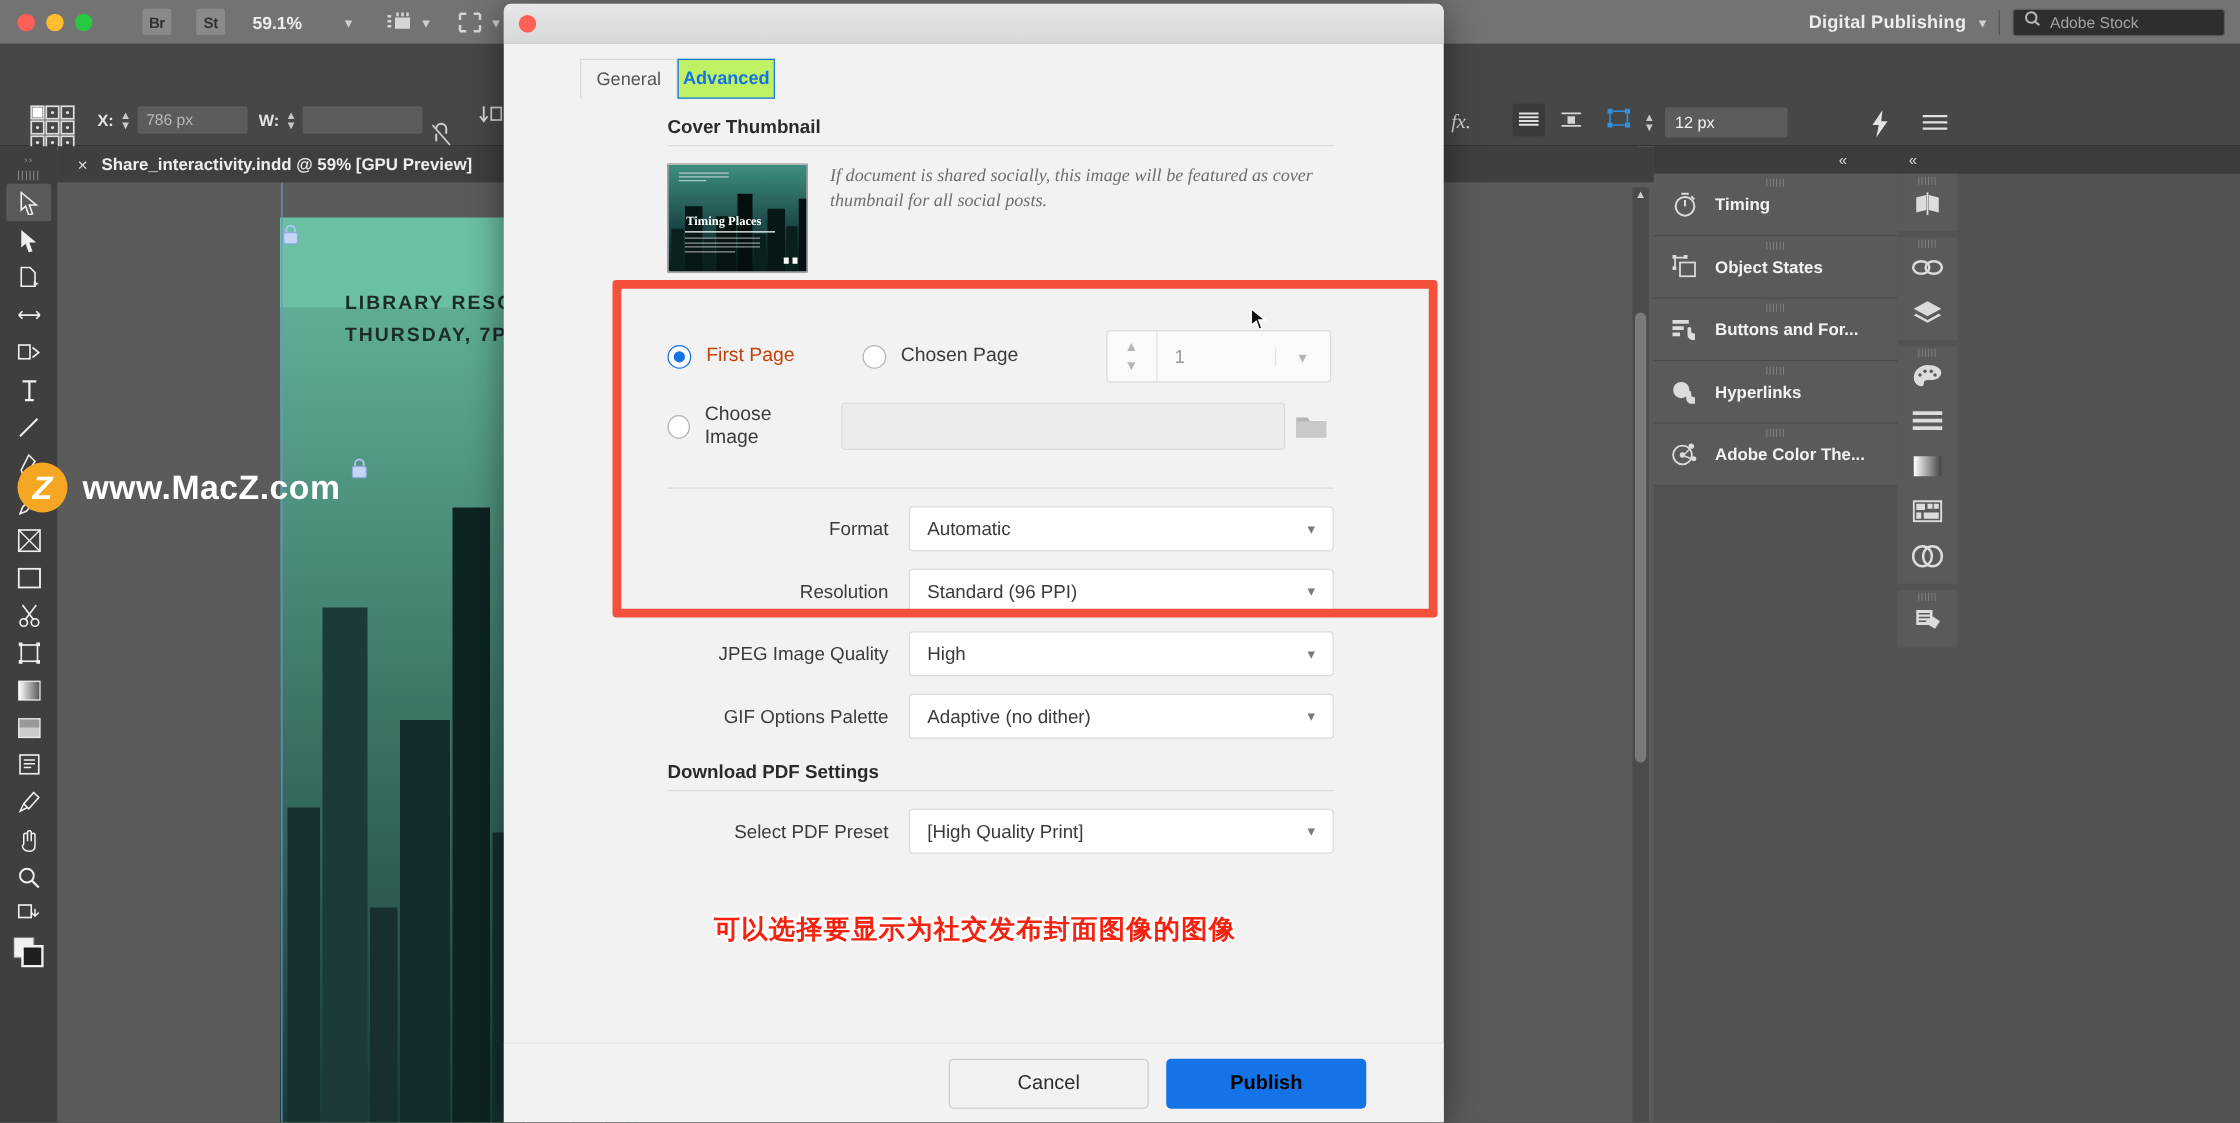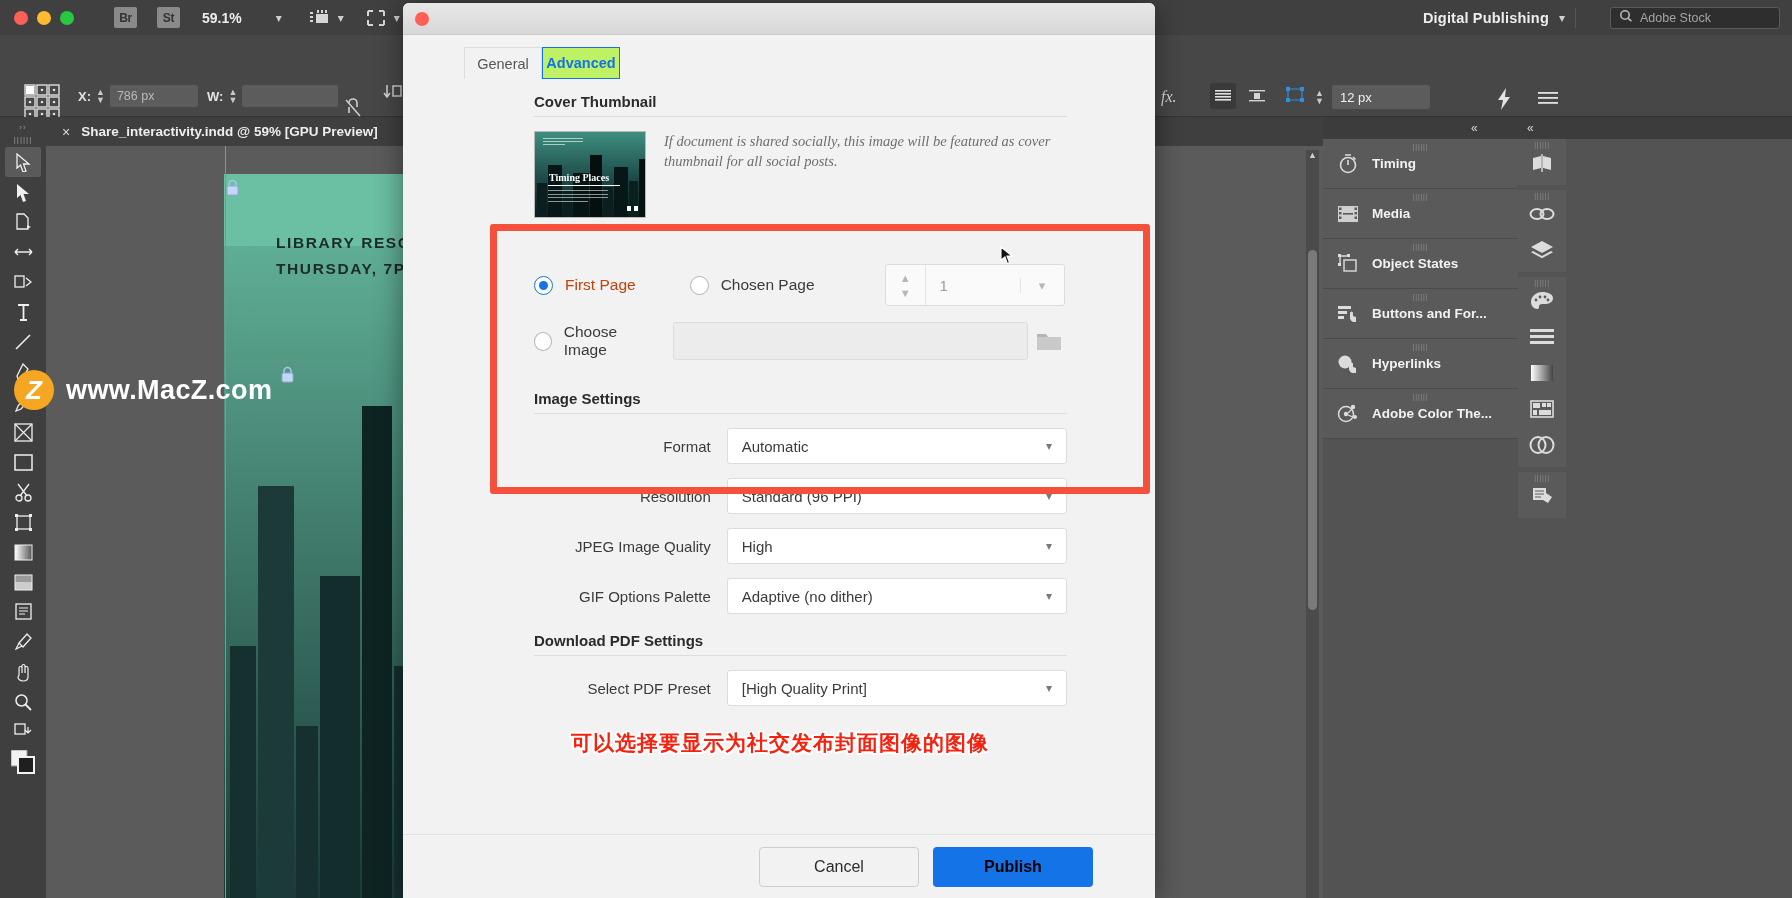--- a/index.html
+++ b/index.html
@@ -7,21 +7,21 @@
     width: 1792px; height: 898px;
     overflow: hidden;
     font-family: "Liberation Sans", sans-serif;
     background: #535353;
   }
   #root { position: relative; width: 1792px; height: 898px; }
 
   
   .app-menubar {
     position: absolute; left:0; top:0; width:1792px; height:35px;
-    background:#404040; display:flex; align-items:center;
+    background:#737373; display:flex; align-items:center;
   }
   .traffic { display:flex; gap:9px; padding-left:14px; align-items:center; }
   .tl { width:14px; height:14px; border-radius:50%; }
   .tl.red { background:#ff5f57; }
   .tl.yellow { background:#febc2e; }
   .tl.green { background:#28c840; }
 
   .mini-btn {
     width:23px; height:21px; background:#8a8a8a; color:#333;
     font-size:12px; font-weight:bold; display:flex; align-items:center;
@@ -33,21 +33,21 @@
 
   .icon-box { display:flex; align-items:center; justify-content:center; color:#d5d5d5; }
 
   .topbar-right {
     position:absolute; right:0; top:0; height:35px; display:flex;
     align-items:center; gap:10px; padding-right:12px;
   }
   .dp-label { color:#ededed; font-size:14.5px; font-weight:bold; letter-spacing:.2px; }
   .stock-box {
     width:170px; height:22px; background:#2e2e2e; border:1px solid #5a5a5a;
-    border-radius:3px; display:flex; align-items:center; gap:6px; padding-left:8px;margin-left:24px;
+    border-radius:3px; display:flex; align-items:center; gap:6px; padding-left:8px;
   }
   .stock-box span.ph { color:#a3a3a3; font-size:12.5px; }
 
   
   .ctrl-panel {
     position:absolute; left:0; top:35px; width:1792px; height:82px;
     background:#474747; border-bottom:1px solid #333;
   }
   .xy-grid {
     position:absolute; left:22px; top:47px; width:40px; height:40px;
@@ -699,38 +699,20 @@
     <div class="panel-col">
       <div class="panel-item">
         <span class="grip2">||||||</span>
         <span class="picon">
           <svg width="22" height="21" viewBox="0 0 22 21">
               <circle cx="11" cy="12" r="7.5" fill="none" stroke="#dcdcdc" stroke-width="1.6"></circle>
               <path d="M11 12V7M8 2h6M16 4l2.5 2.5" stroke="#dcdcdc" stroke-width="1.6" fill="none"></path>
             </svg>
         </span>
         <span class="plabel">Timing</span>
-      </div>
-      <div class="panel-item">
-        <span class="grip2">||||||</span>
-        <span class="picon">
-          <svg width="22" height="18" viewBox="0 0 22 18">
-              <rect x="1" y="1" width="20" height="16" fill="#cfcfcf"></rect>
-              <g fill="#5a5a5a">
-                <rect x="2" y="2.5" width="2.5" height="2.5"></rect>
-                <rect x="2" y="7" width="2.5" height="2.5"></rect>
-                <rect x="2" y="11.5" width="2.5" height="2.5"></rect>
-                <rect x="17.5" y="2.5" width="2.5" height="2.5"></rect>
-                <rect x="17.5" y="7" width="2.5" height="2.5"></rect>
-                <rect x="17.5" y="11.5" width="2.5" height="2.5"></rect>
-                <rect x="6" y="8" width="10" height="1.6"></rect>
-              </g>
-            </svg>
-        </span>
-        <span class="plabel">Media</span>
       </div>
       <div class="panel-item">
         <span class="grip2">||||||</span>
         <span class="picon">
           <svg width="22" height="21" viewBox="0 0 22 21">
               <rect x="7" y="7" width="12" height="11" fill="none" stroke="#dcdcdc" stroke-width="1.4"></rect>
               <path d="M3 3h8M3 3v8" stroke="#dcdcdc" stroke-width="1.4"></path>
               <g fill="#dcdcdc">
                 <rect x="1" y="1" width="3" height="3"></rect>
                 <rect x="10" y="1" width="3" height="3"></rect>
@@ -953,21 +935,20 @@
           <div class="folder-btn">
             <svg width="28" height="24" viewBox="0 0 28 24">
                 <path d="M2 5h9l2 3h13v13H2z" fill="#b5b5b5"></path>
                 <rect x="2" y="8" width="24" height="13" fill="#c9c9c9"></rect>
               </svg>
           </div>
         </div>
       </div>
 
       <div style="margin-top:30px;">
-        <div class="sec-title">Image Settings</div>
         <div class="hr"></div>
 
         <div class="field-line">
           <span class="field-label">Format</span>
           <span class="select">
             <span>Automatic</span>
             <span class="sc">▾</span>
           </span>
         </div>
         <div class="field-line">

